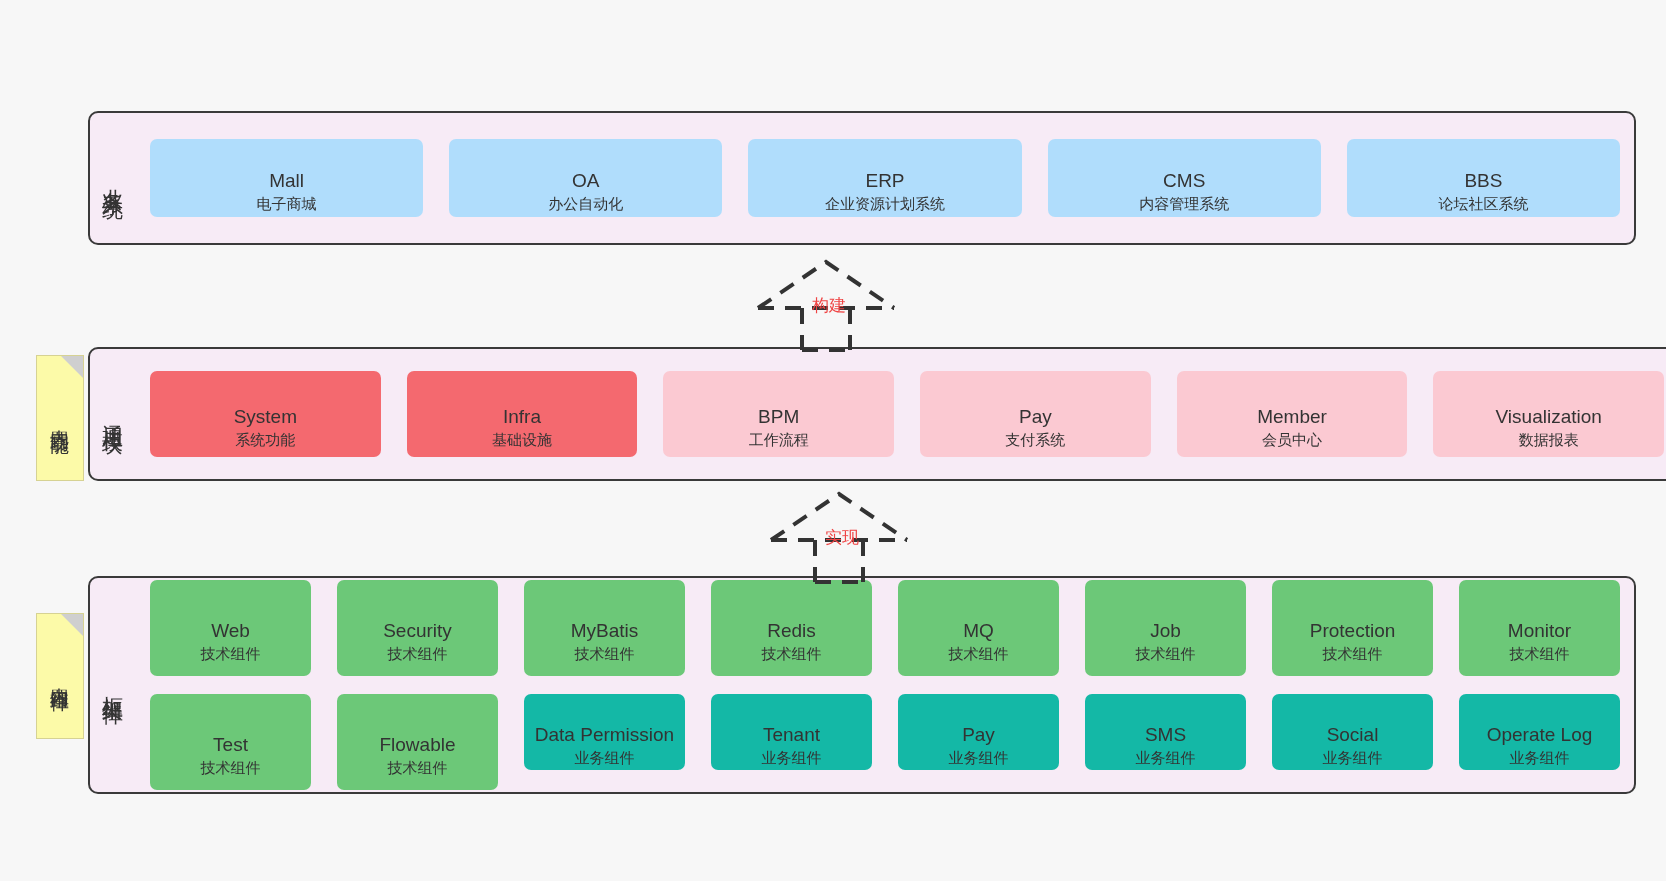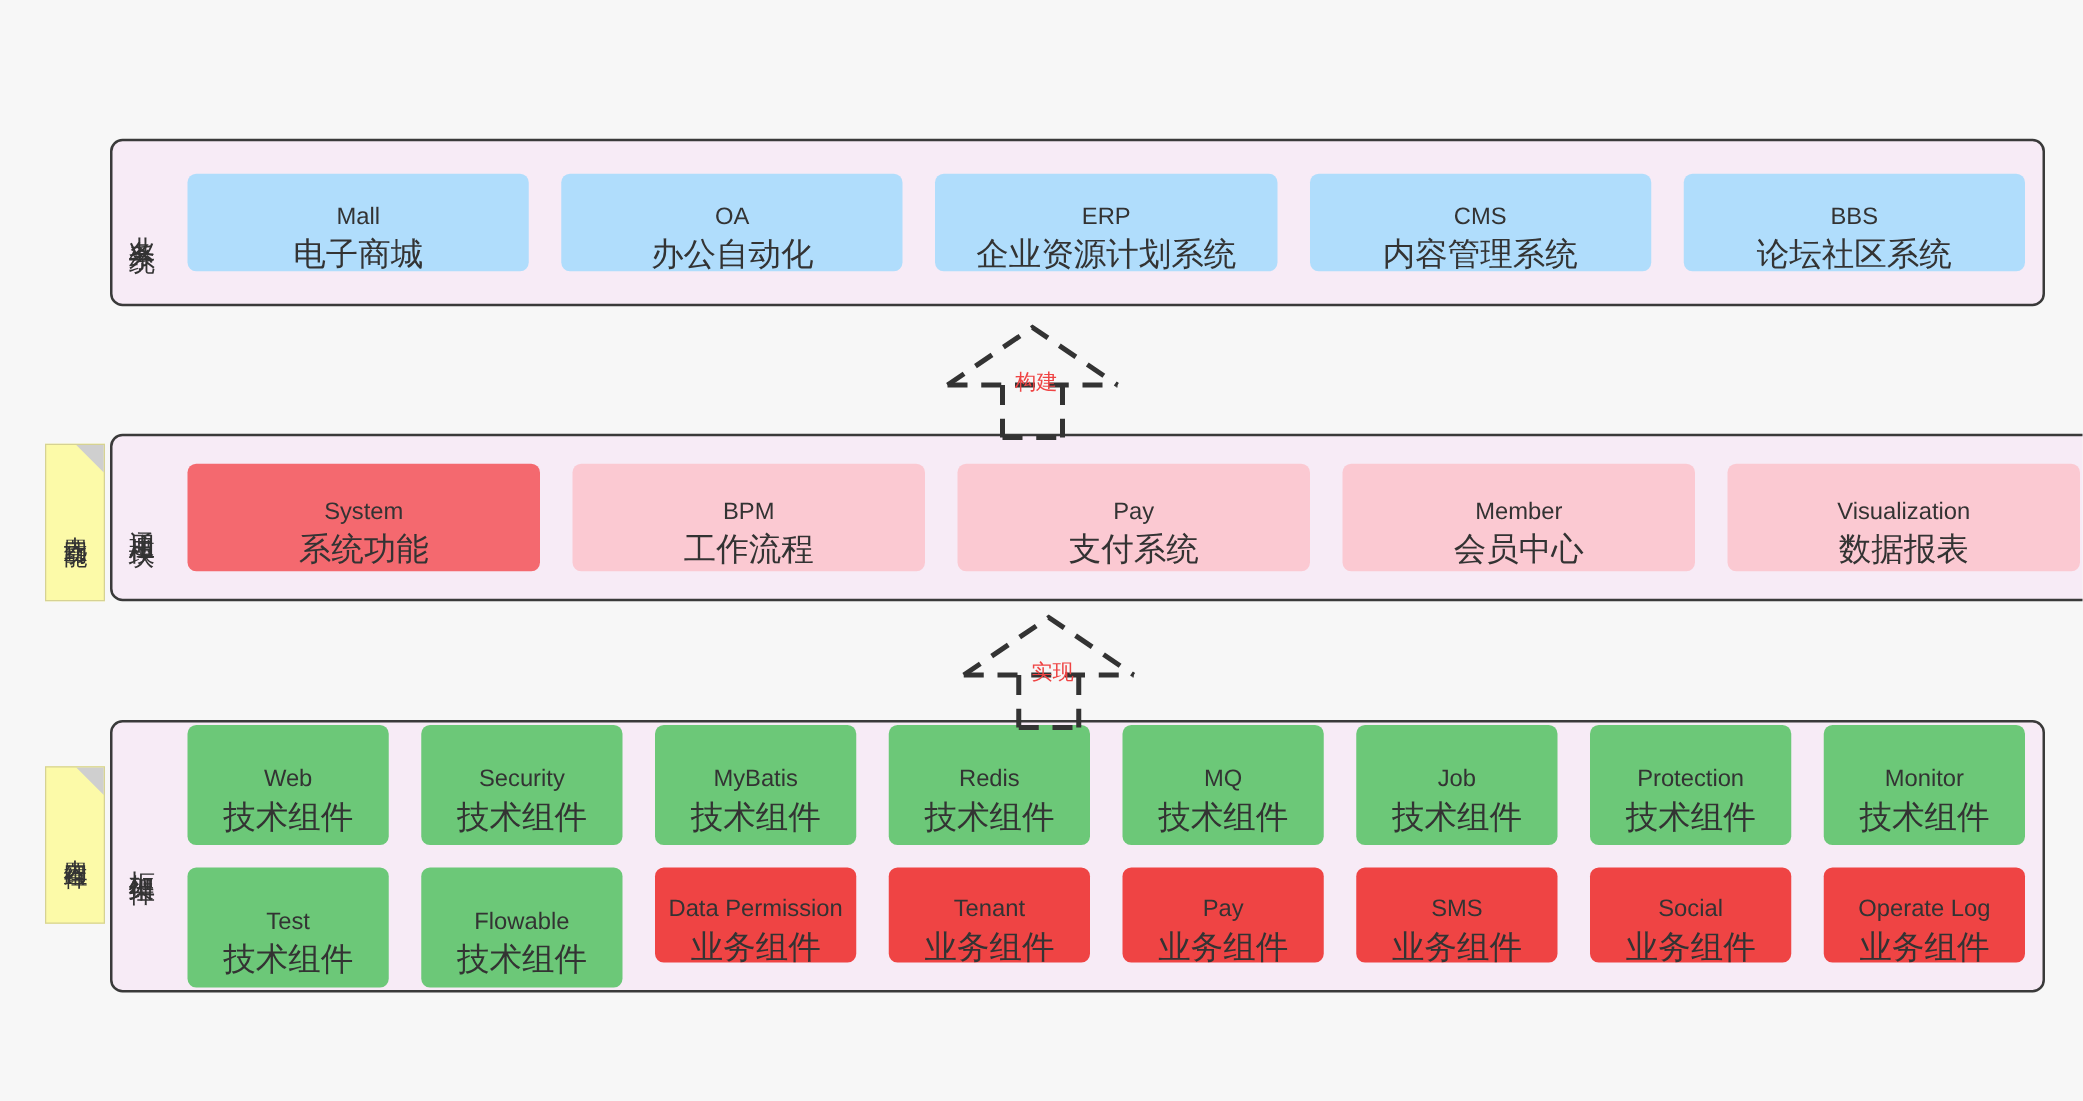--- a/index.html
+++ b/index.html
@@ -60,27 +60,27 @@
     display: flex;
     flex-direction: column;
     align-items: center;
     justify-content: center;
     text-align: center;
     color: #333;
     line-height: 1.28;
     padding: 6px 4px;
   }
   .card .t-en { font-size: 19px; margin-top: 26px; }
-  .card .t-cn { font-size: 26px; }
+  .card .t-cn { font-size: 15px; }
 
   .card.blue        { background: #b0ddfc; height: 78px; }
   .card.red         { background: #f4696f; height: 86px; }
   .card.pink        { background: #fbc9d2; height: 86px; }
   .card.green       { background: #6cc878; height: 96px; }
-  .card.lightgreen  { background: #ef4444; height: 76px; justify-content: center; }
+  .card.lightgreen  { background: #14b8a6; height: 76px; justify-content: center; }
 
   
   #layer-business  { left: 88px;  top: 111px; width: 1548px; height: 134px; }
   #layer-modules   { left: 88px;  top: 347px; width: 1592px; height: 134px; }
   #layer-framework { left: 88px;  top: 576px; width: 1548px; height: 218px; }
 
   
   .note {
     position: absolute;
     width: 48px;
@@ -162,20 +162,24 @@
 
 <div class="note" id="note-builtin-function">内置功能</div>
 
 <div class="layer" id="layer-modules">
   <div class="layer-title">通用模块</div>
   <div class="layer-body">
     <div class="row" id="row-modules">
         <div class="card red">
           <span class="t-en">System</span>
           <span class="t-cn">系统功能</span>
+        </div>
+        <div class="card red">
+          <span class="t-en">Infra</span>
+          <span class="t-cn">基础设施</span>
         </div>
         <div class="card pink">
           <span class="t-en">BPM</span>
           <span class="t-cn">工作流程</span>
         </div>
         <div class="card pink">
           <span class="t-en">Pay</span>
           <span class="t-cn">支付系统</span>
         </div>
         <div class="card pink">

